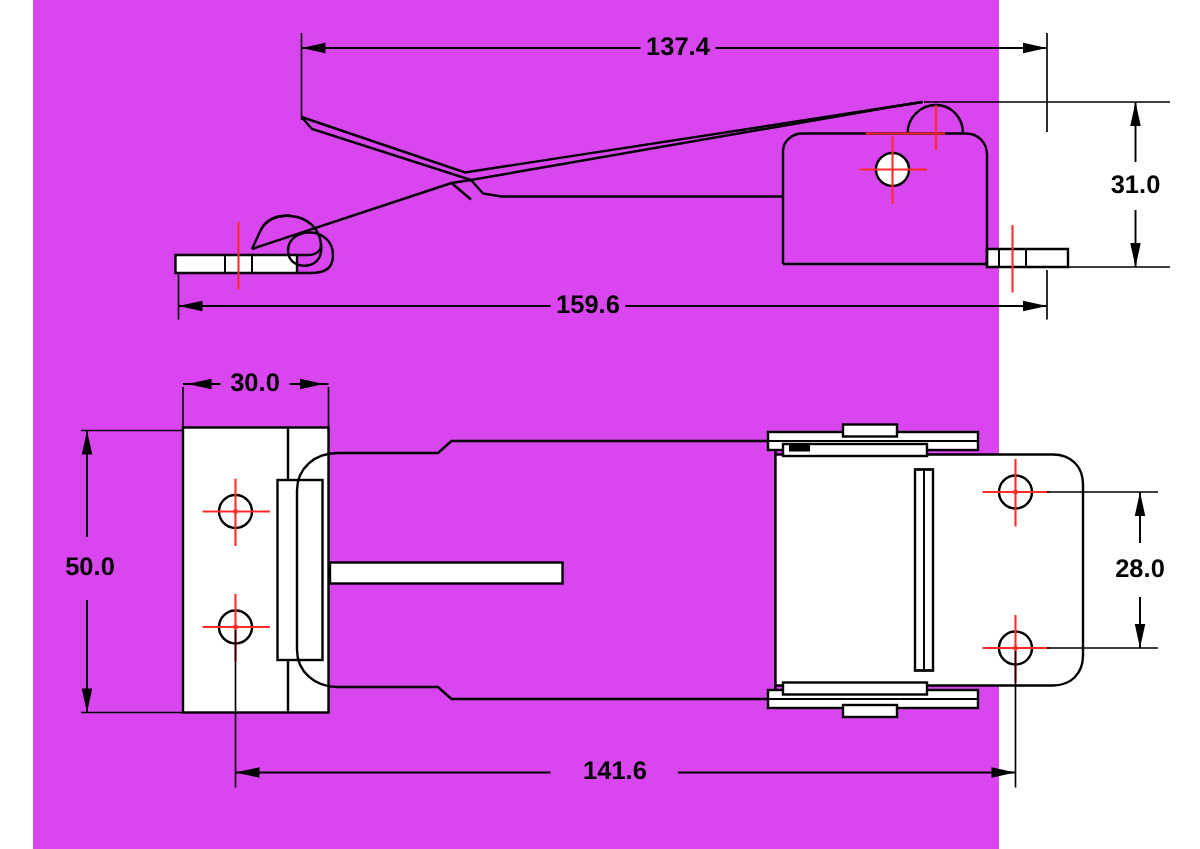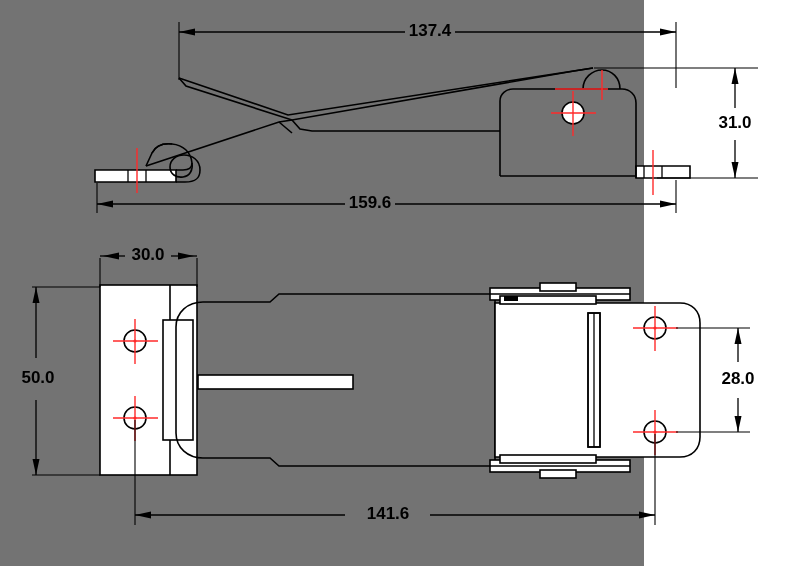--- a/index.html
+++ b/index.html
@@ -11,21 +11,22 @@
   body {
     width: 800px;
     height: 566px;
     overflow: hidden;
     font-family: "Liberation Sans", sans-serif;
   }
   #drawing-root {
     position: relative;
     width: 644px;
     height: 566px;
-    background: #737373;
+    background: #d946ef;
+    margin-left: 22px;
   }
   svg#cad {
     display: block;
     width: 800px;
     height: 566px;
   }
   .part-outline {
     fill: none;
     stroke: #000000;
     stroke-width: 1.6;

